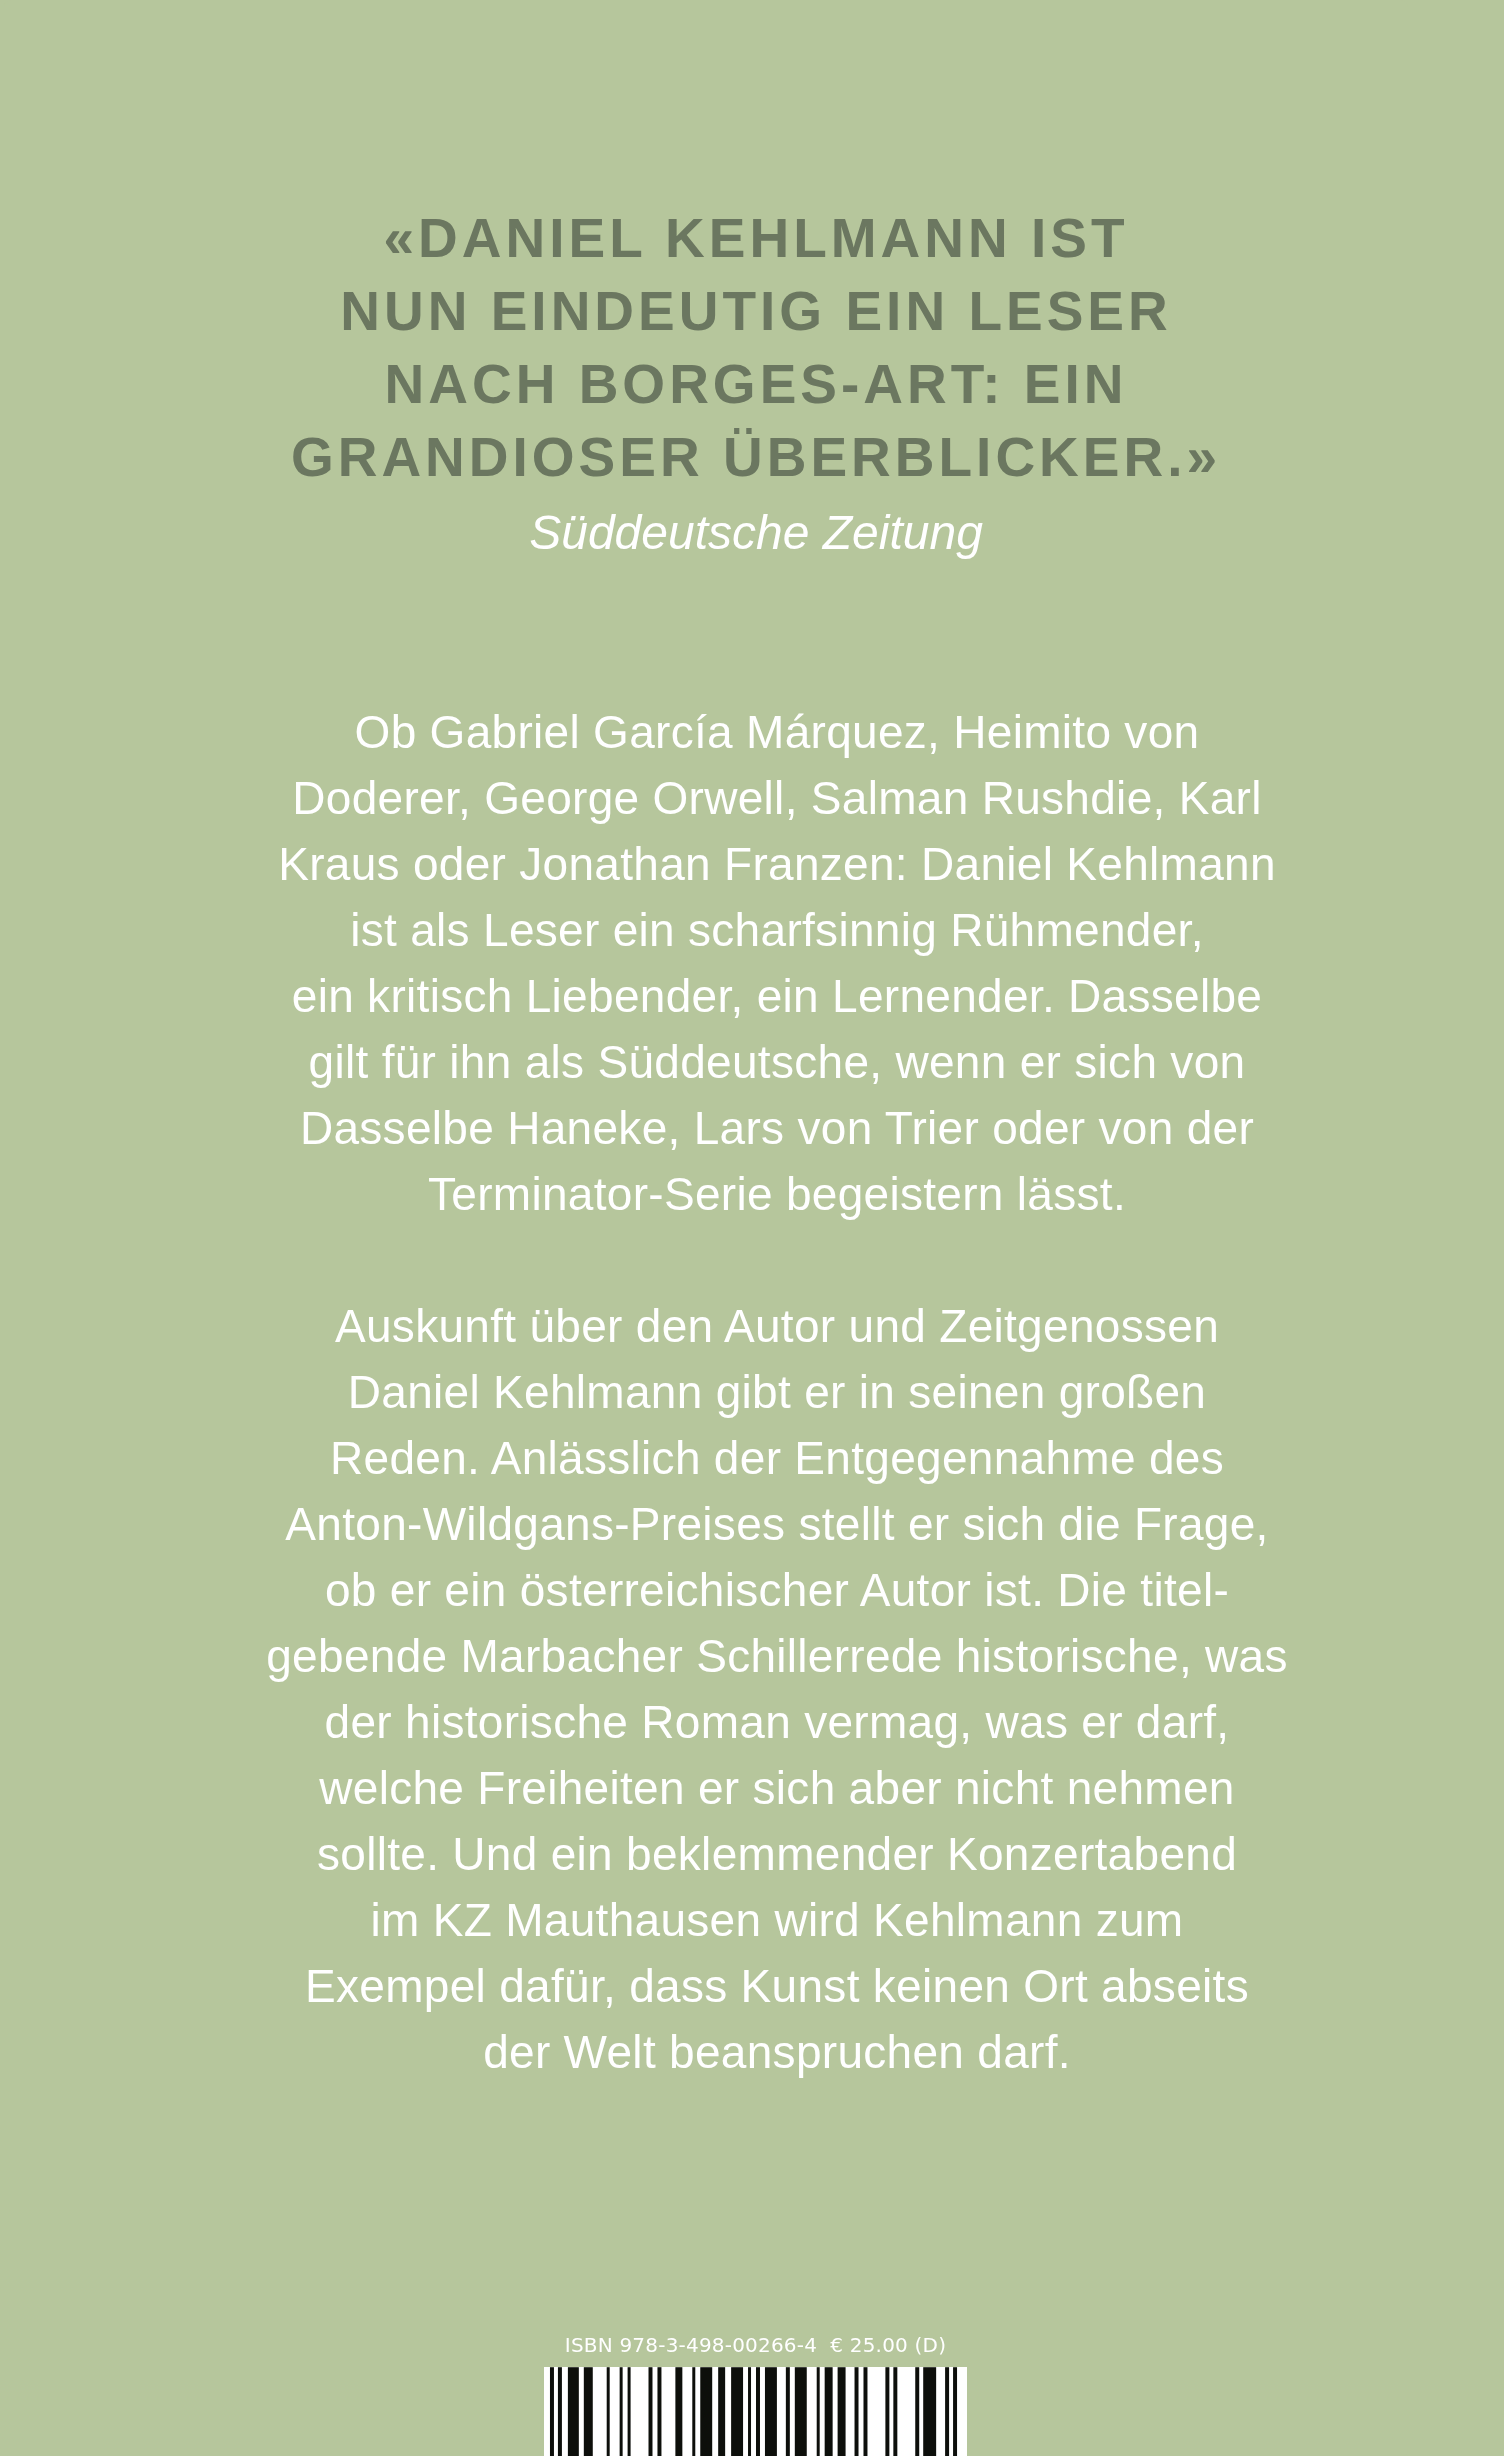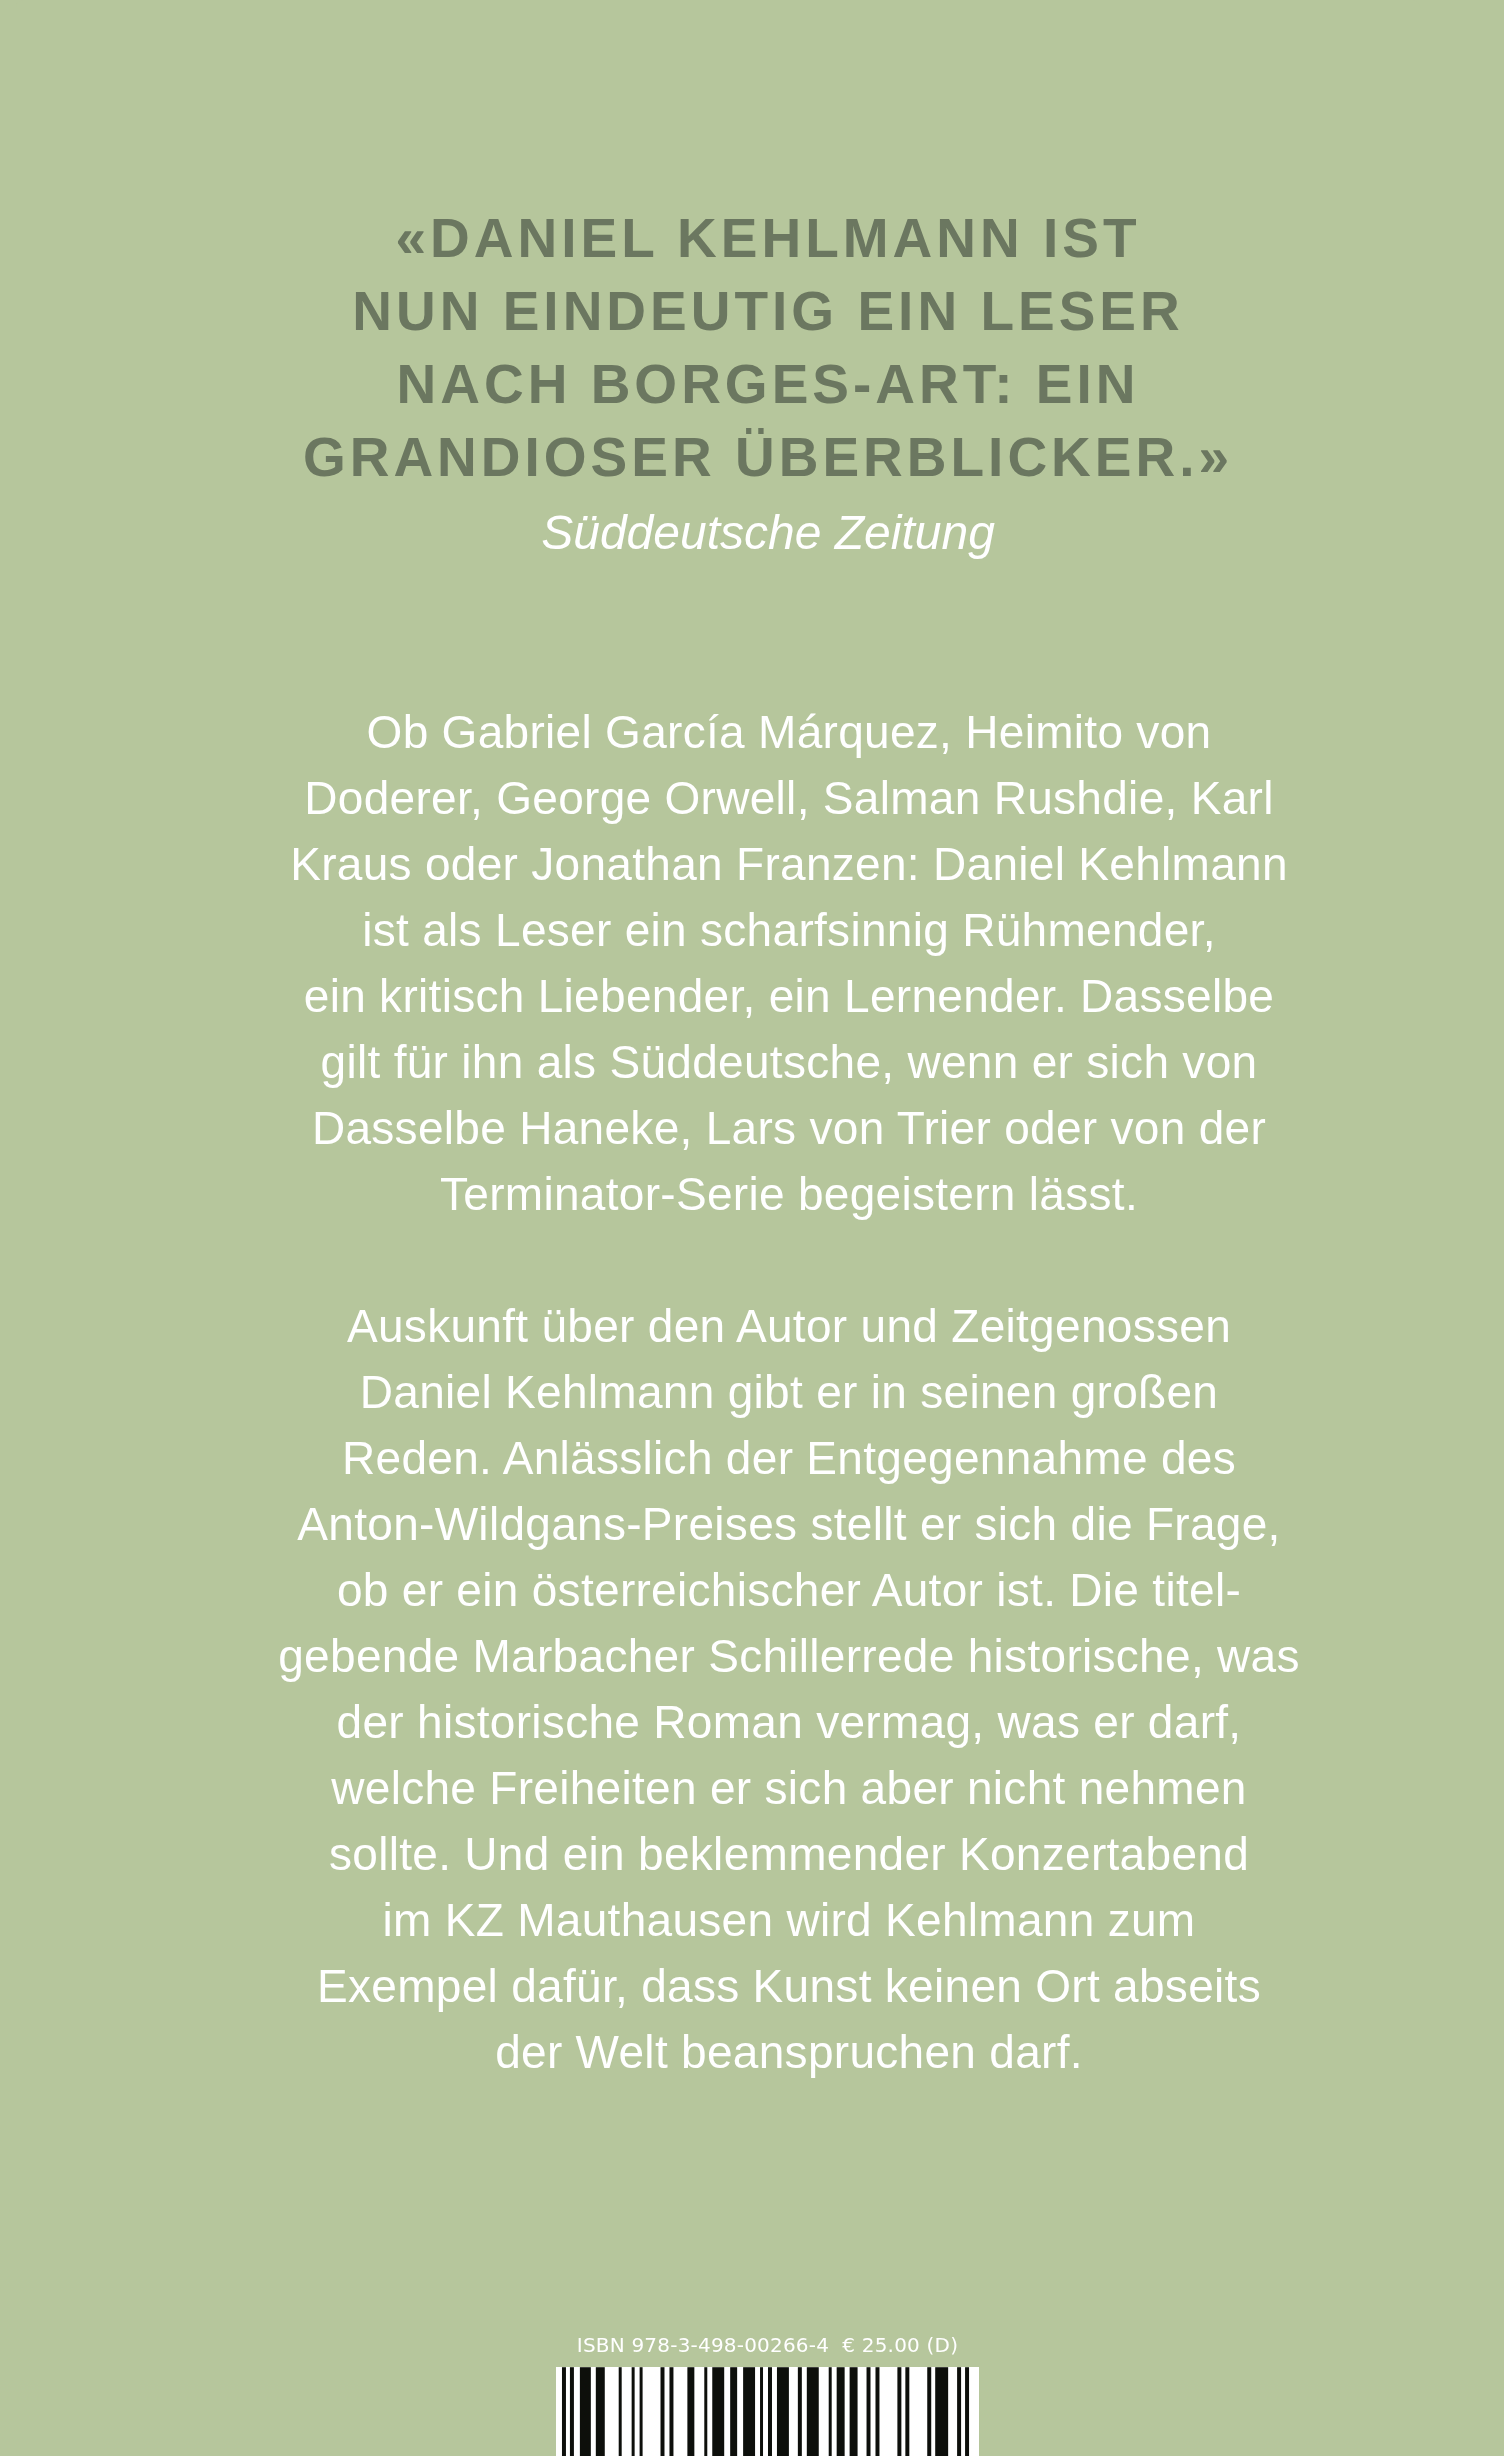--- a/index.html
+++ b/index.html
@@ -9,21 +9,21 @@
   body {
     width: 1504px;
     height: 2457px;
     background: #b6c69c;
     position: relative;
     overflow: hidden;
     font-family: "Liberation Sans", sans-serif;
   }
   .cover {
     position: absolute;
-    left: 16px; top: 0;
+    left: 4px; top: 0;
     width: 1404px;
     height: 2457px;
     background: #b6c69c;
     border-radius: 7px;
   }
   .quote-block {
     position: absolute;
     left: 0;
     top: 202px;
     width: 1504px;

